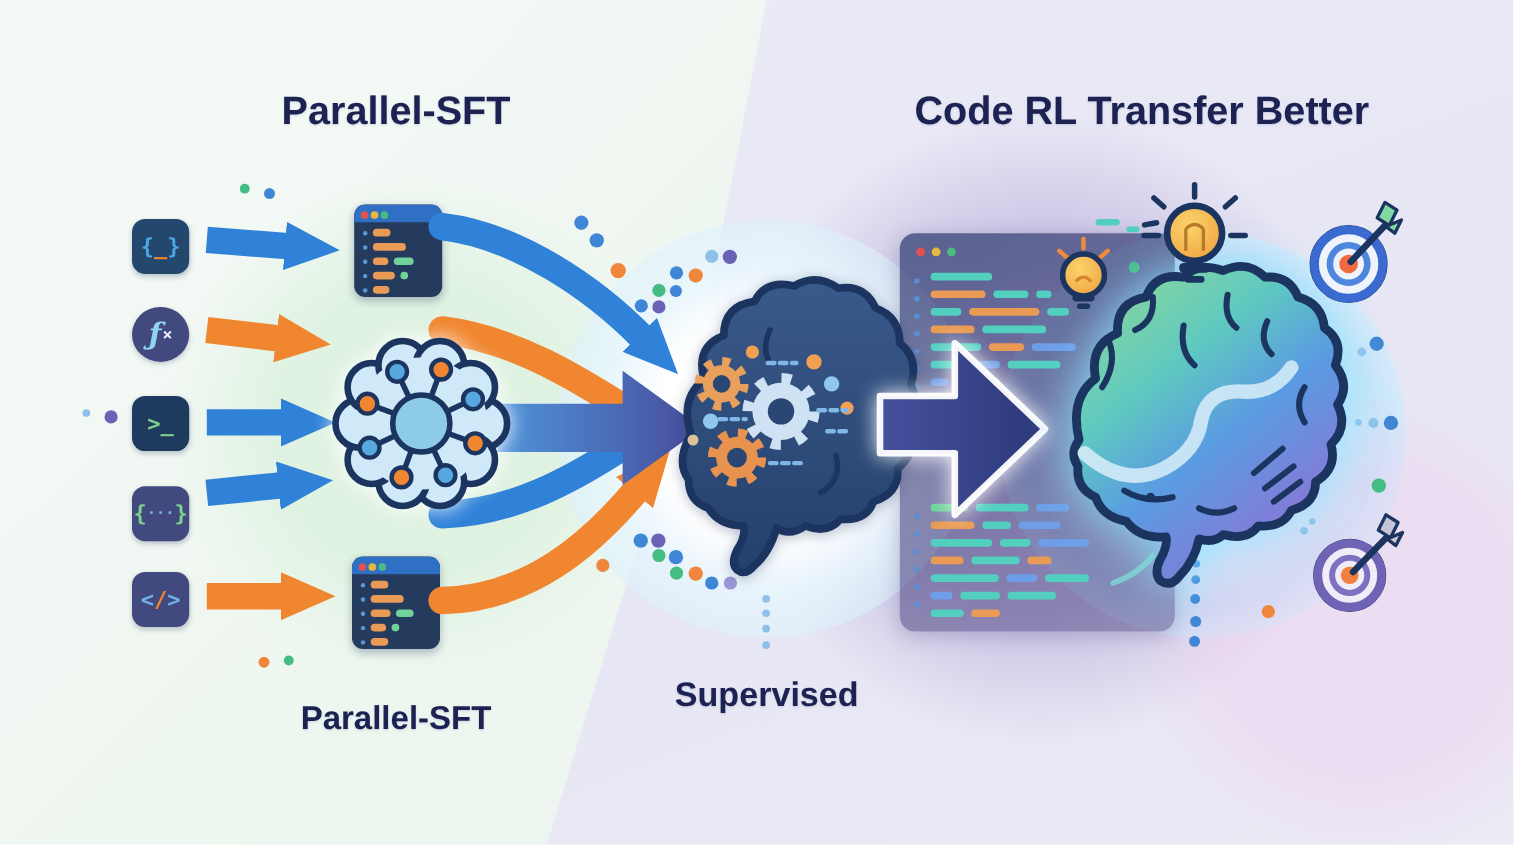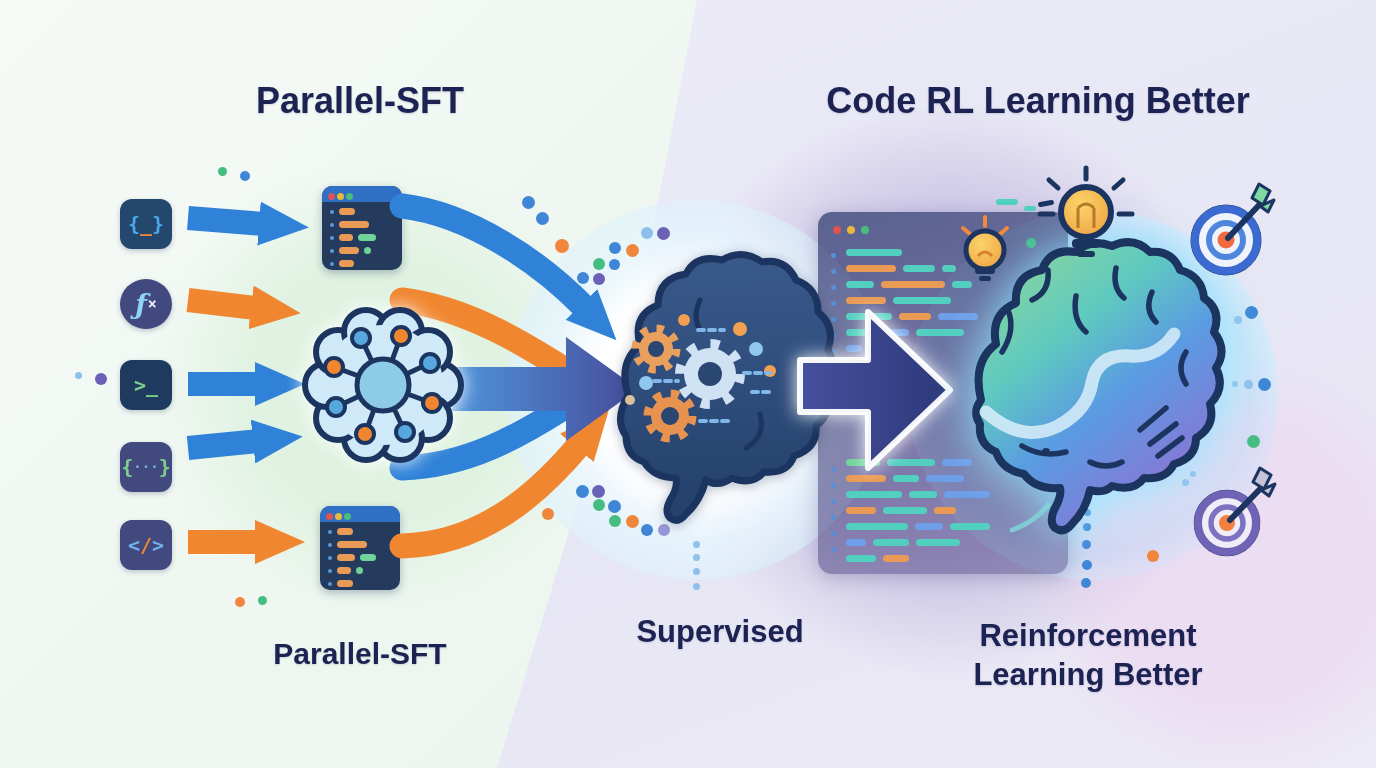--- a/index.html
+++ b/index.html
@@ -460,24 +460,20 @@
       <circle cx="1227" cy="523" r="8" fill="#f2813f"></circle>
       <line x1="1230" y1="520" x2="1262" y2="487" class="s-outline" stroke-width="6" stroke-linecap="round"></line>
       <polygon points="1253,482 1260,468 1271,475 1264,489" fill="#c8c4d8" class="s-outline" stroke-width="3" stroke-linejoin="round"></polygon>
       <polygon points="1261,490 1275,484 1269,496" fill="#c8c4d8" class="s-outline" stroke-width="3" stroke-linejoin="round"></polygon>
     </g>
 
     <path d="M 1012,530 Q 1035,522 1048,505" fill="none" stroke="#7fd8d8" stroke-width="5" stroke-linecap="round" opacity="0.8"></path>
   </svg>
 
   <div class="abs title" style="left:150px;top:80px;width:420px">Parallel-SFT</div>
-  <div class="abs title" style="left:788px;top:80px;width:500px">Code RL Learning Better</div>
+  <div class="abs title" style="left:788px;top:80px;width:500px">Code RL Transfer Better</div>
 
   <div class="abs lbl" style="left:160px;top:634px;width:400px;font-size:30px">Parallel-SFT</div>
-  <div class="abs lbl" style="left:540px;top:612px;width:360px">
+  <div class="abs lbl" style="left:517px;top:612px;width:360px">
     <div>Supervised</div>
   </div>
-  <div class="abs lbl" style="left:896px;top:616px;width:384px">
-    <div>Reinforcement</div>
-    <div>Learning Better</div>
-  </div>
 
 </div>
 
 </body></html>

